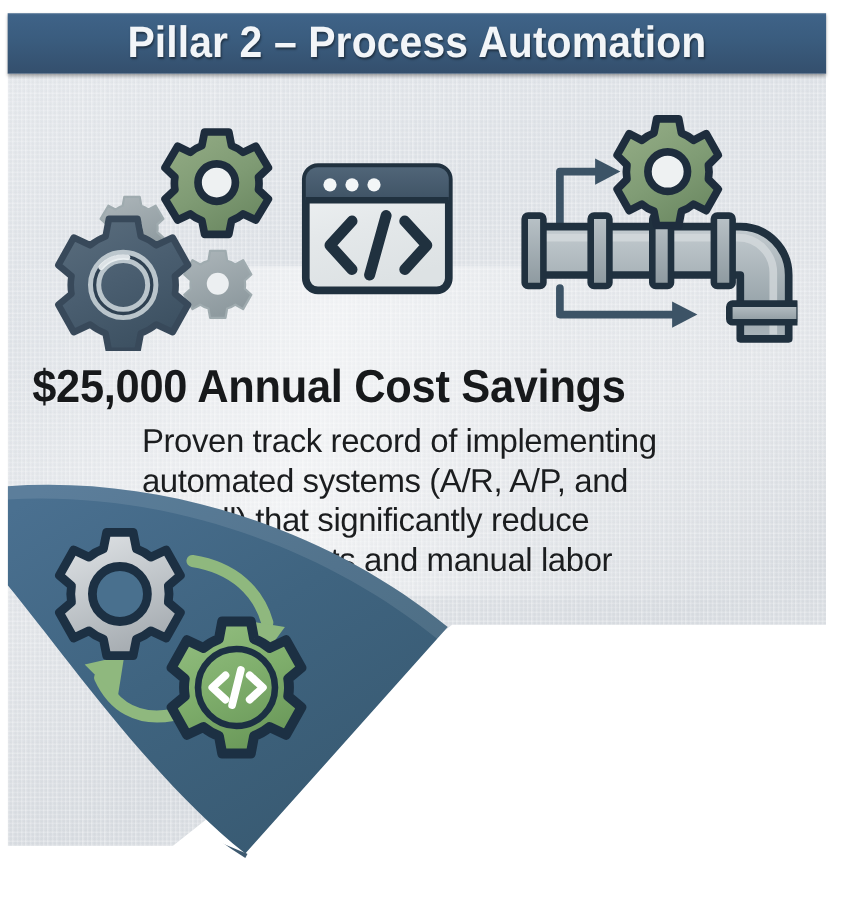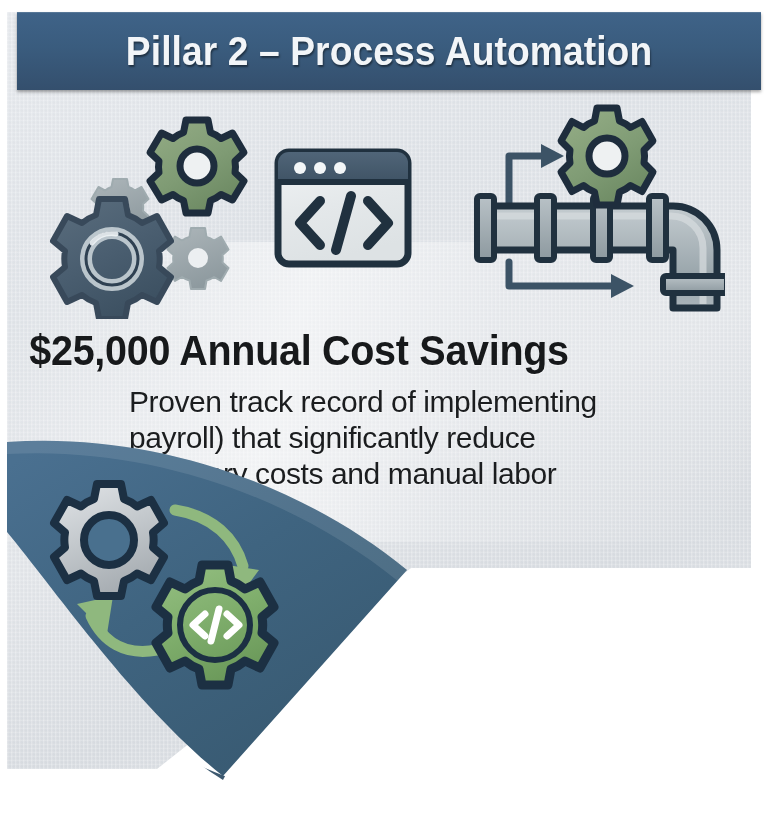--- a/index.html
+++ b/index.html
@@ -50,24 +50,24 @@
     position: absolute;
     left: 0; top: 230px;
     width: 744px; height: 300px;
     background: linear-gradient(105deg, rgba(255,255,255,0) 0%, rgba(255,255,255,0.55) 38%, rgba(255,255,255,0.18) 62%, rgba(255,255,255,0) 100%);
     pointer-events: none;
   }
 
   
   .banner {
     position: absolute;
-    left: 17px;
+    left: 7px;
     top: 12px;
     width: 744px;
-    height: 78px;
+    height: 55px;
     background: linear-gradient(180deg, #3d6185 0%, #36567а 40%, #335070 100%);
     background: linear-gradient(180deg, #3f6388 0%, #3a5c7e 45%, #344f6d 100%);
     box-shadow: 0 2px 3px rgba(0,0,0,0.35), inset 0 1px 0 rgba(255,255,255,0.13);
     display: flex;
     align-items: center;
     justify-content: center;
     text-align: center;
   }
   .banner-title {
     color: #f2f5f8;
@@ -268,20 +268,21 @@
           <circle cx="0" cy="0" r="18" fill="#eef1f2" stroke="#1e2d3d" stroke-width="7"></circle>
         </g>
       </svg>
     </div>
   </div>
 
   <div class="text-block">
     <div class="headline">$25,000 Annual Cost Savings</div>
     <div class="body-copy">
       <div>Proven track record of implementing</div>
+      <div>automated systems (A/R, A/P, and</div>
       <div>payroll) that significantly reduce</div>
       <div>inventory costs and manual labor</div>
     </div>
   </div>
 
   <div class="arc-wrap">
     <svg width="420" height="370" viewBox="0 0 420 370" xmlns="http://www.w3.org/2000/svg">
       <defs>
         <linearGradient id="arcFill" x1="0.1" y1="0" x2="0.85" y2="1">
           <stop offset="0%" stop-color="#4a7090"></stop>

